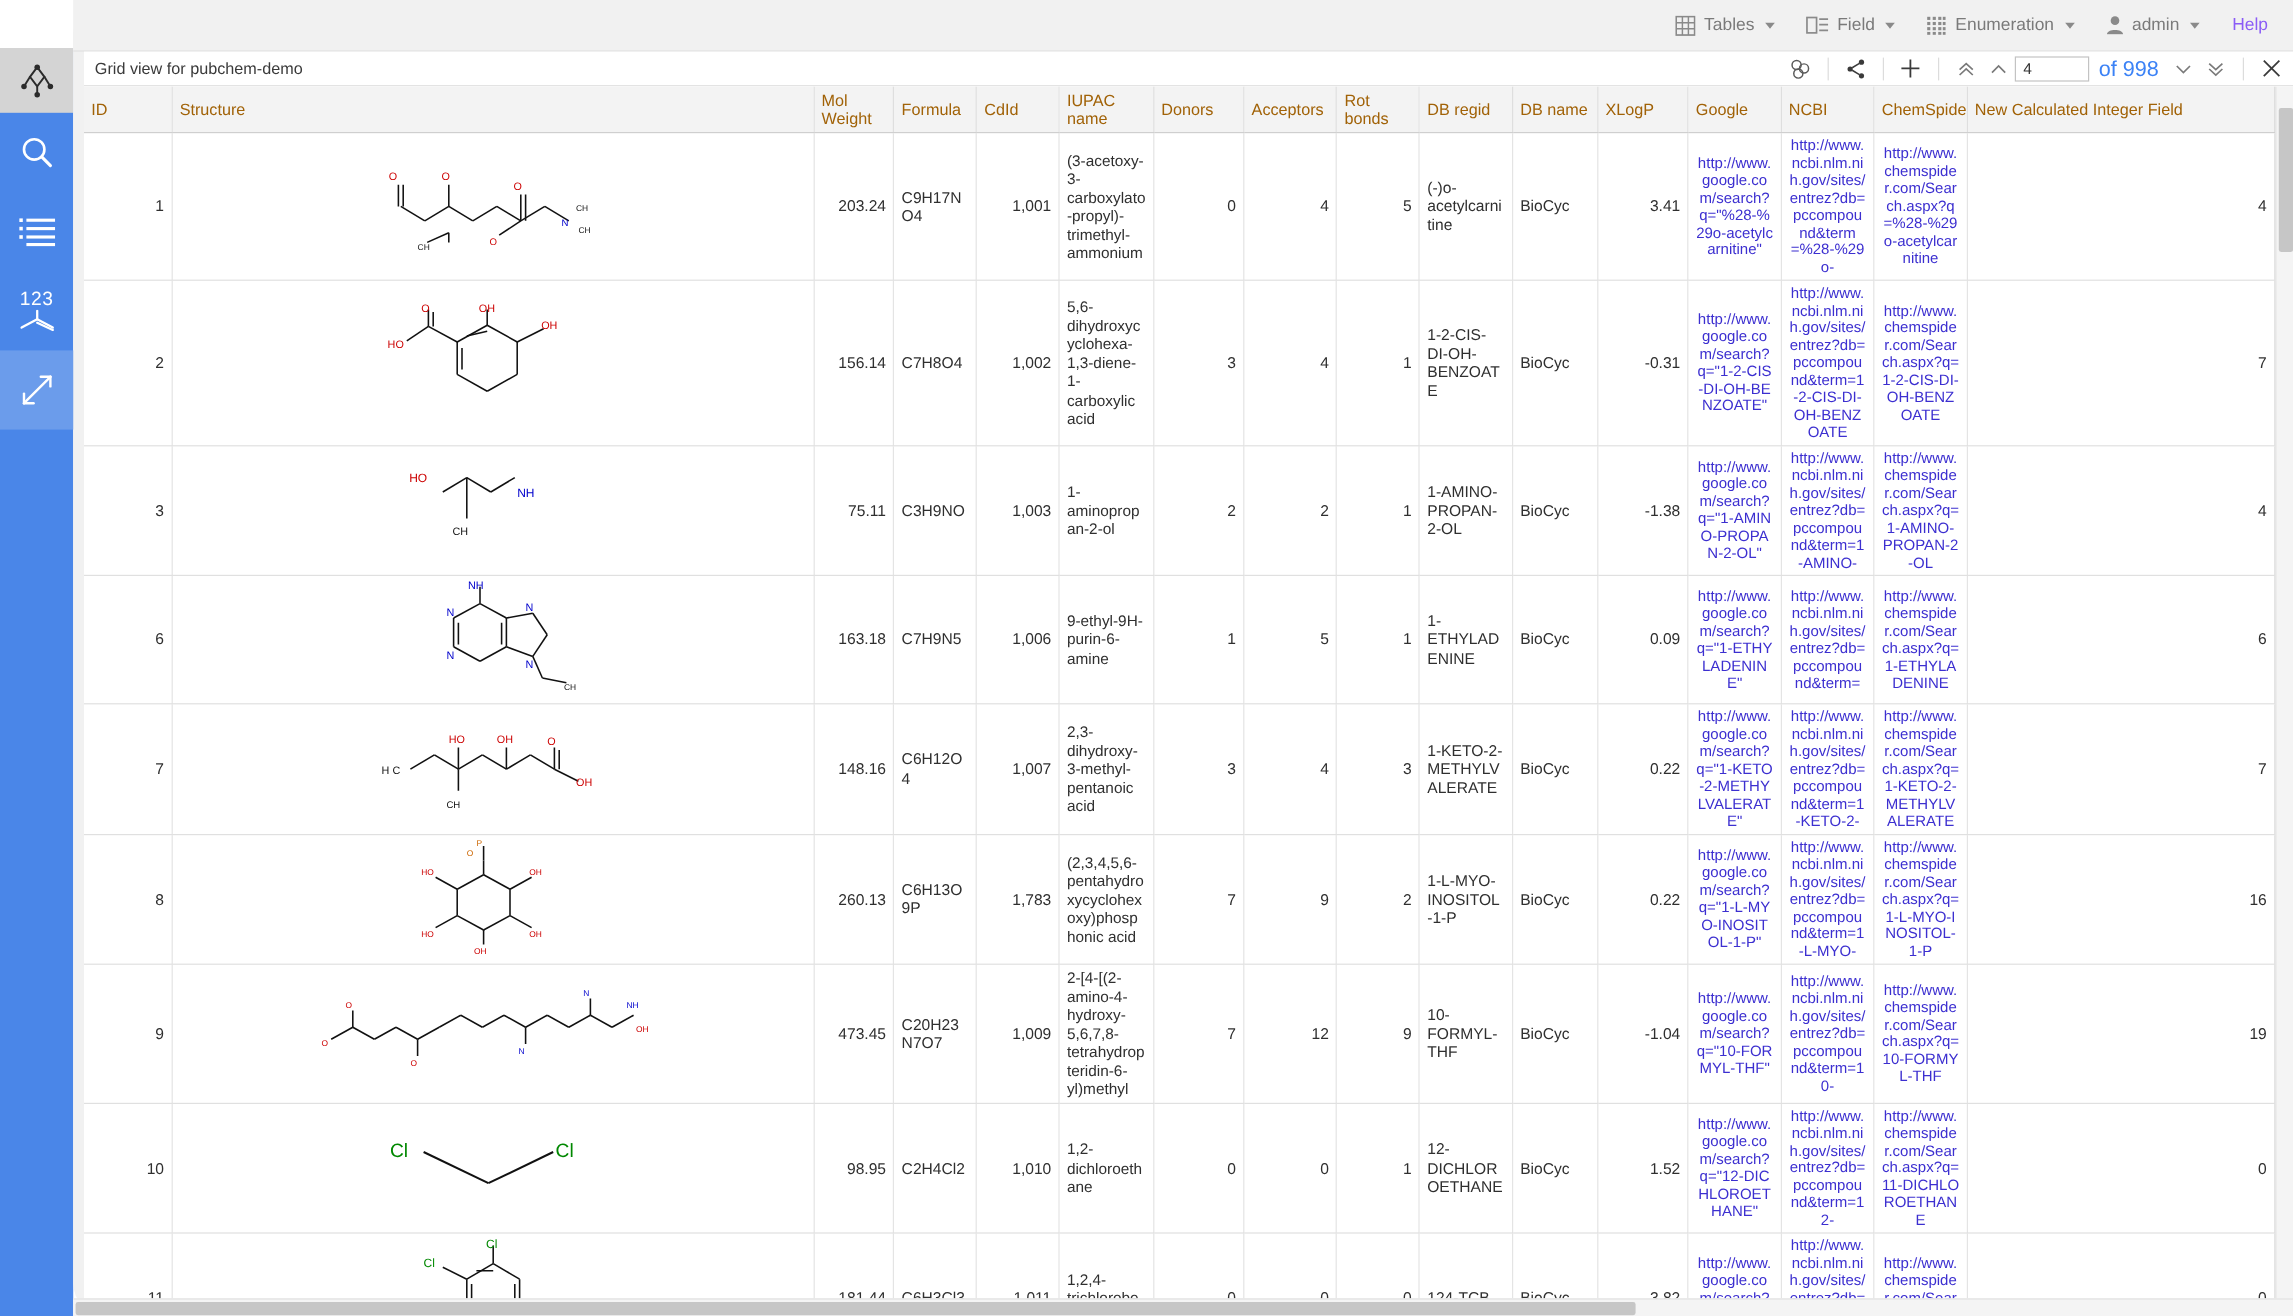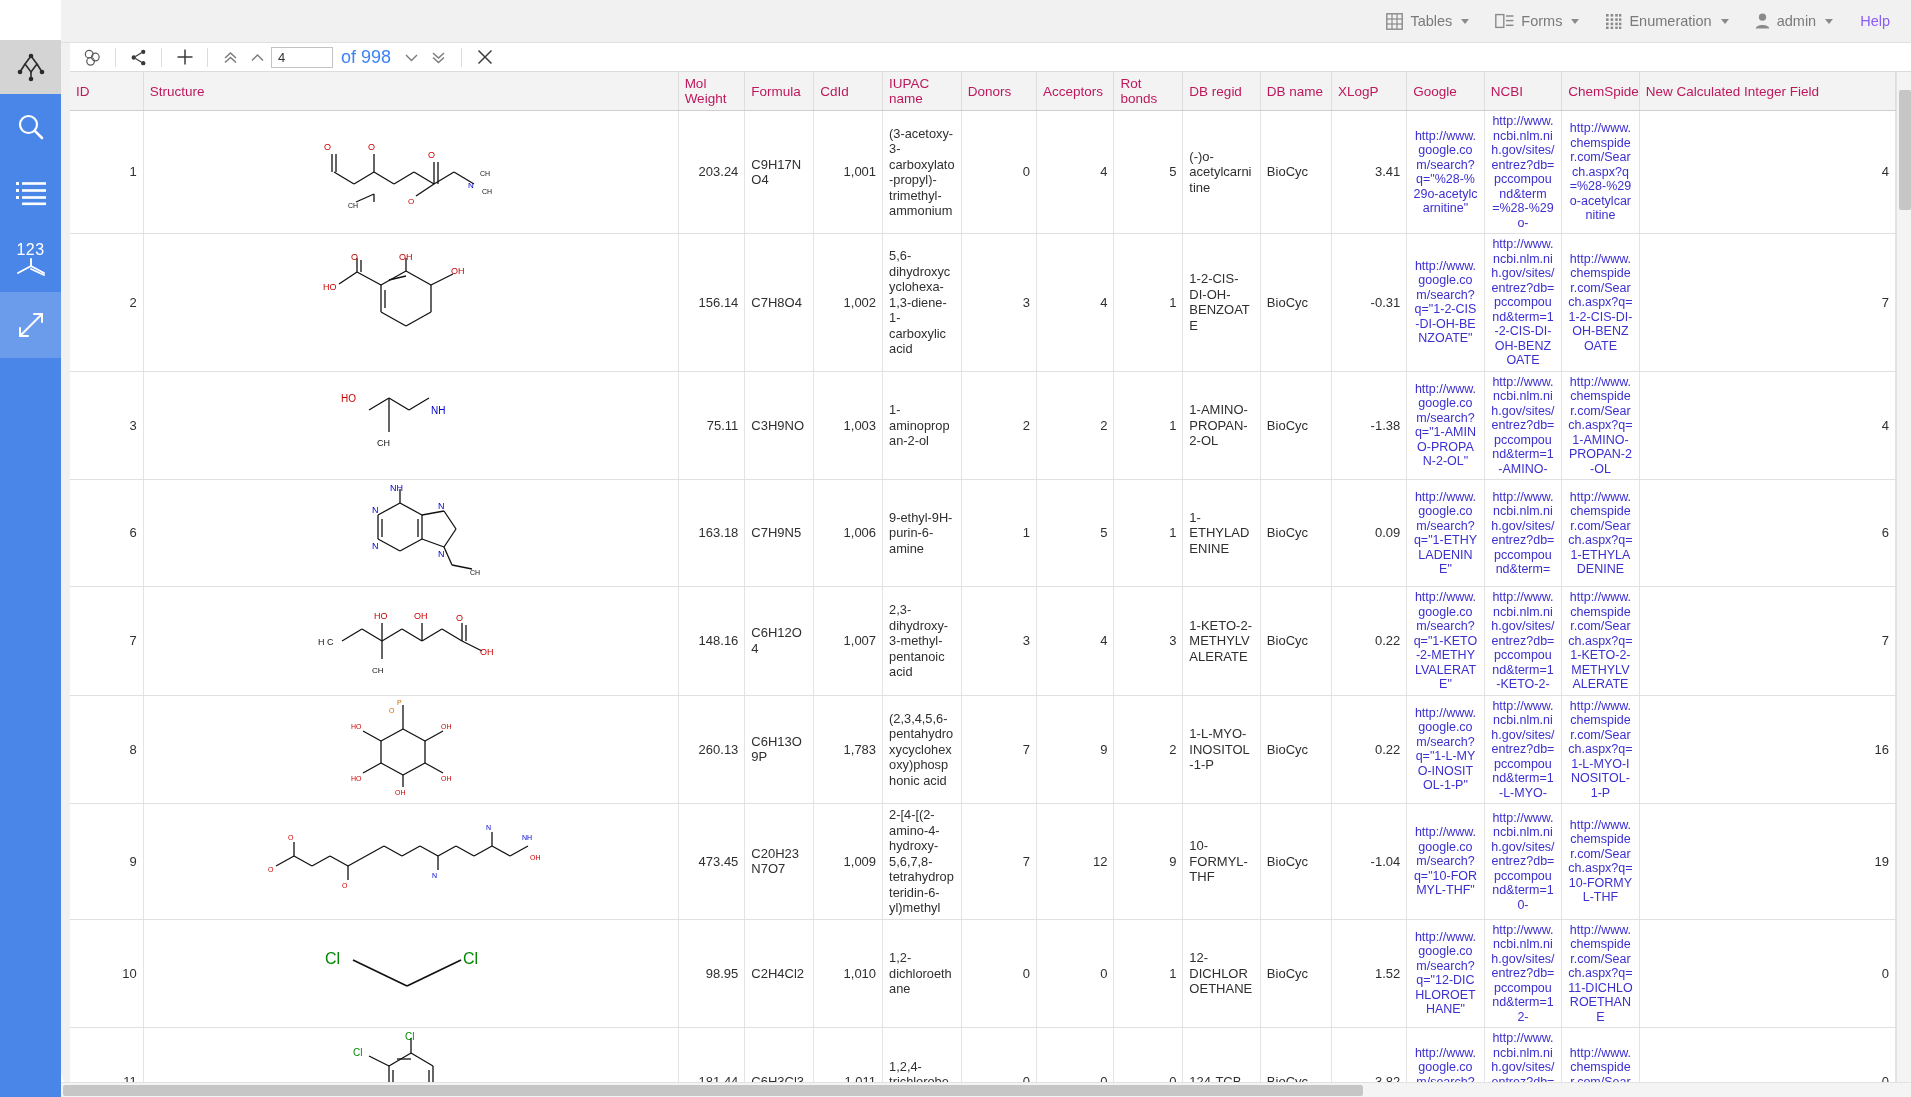--- a/index.html
+++ b/index.html
@@ -86,21 +86,21 @@
     flex: 1; overflow: hidden; position: relative;
     background:#fff; margin-left: 9px;
     display:flex;
   }
   #tablescroll { flex:1; overflow:hidden; position:relative; }
   table.grid { border-collapse: collapse; table-layout: fixed; width: 1826px; }
   table.grid th {
     background: #f3f3f3;
     border-right: 1px solid #dedede;
     border-bottom: 1px solid #cfcfcf;
-    font-size: 13.5px; font-weight: normal; color: #be185d;
+    font-size: 13.5px; font-weight: normal; color: #a16207;
     text-align: left; vertical-align: middle;
     padding: 4px 6px; height: 31px;
     white-space: normal; word-break: break-word; line-height: 15px;
     overflow: hidden;
   }
   table.grid td {
     border-right: 1px solid #e4e4e4;
     border-bottom: 1px solid #e0e0e0;
     font-size: 13px; color: #2f2f2f;
     vertical-align: middle;
@@ -237,21 +237,21 @@
         <span class="caret"></span>
       </div>
 
       <div class="menu-btn">
         <svg width="19" height="16" viewBox="0 0 19 16">
           <rect x="0.8" y="1.6" width="8" height="12.8" fill="none" stroke="#8a8a8a" stroke-width="1.4"></rect>
           <line x1="11" y1="3" x2="18.4" y2="3" stroke="#8a8a8a" stroke-width="1.5"></line>
           <line x1="11" y1="7.6" x2="18.4" y2="7.6" stroke="#8a8a8a" stroke-width="1.5"></line>
           <line x1="11" y1="12.3" x2="18.4" y2="12.3" stroke="#8a8a8a" stroke-width="1.5"></line>
         </svg>
-        <span>Forms</span>
+        <span>Field</span>
         <span class="caret"></span>
       </div>
 
       <div class="menu-btn">
         <svg width="17" height="17" viewBox="0 0 17 17">
           <g fill="#8a8a8a">
             <rect x="1" y="1" width="2.6" height="2.6"></rect>
               <rect x="5.6" y="1" width="2.6" height="2.6"></rect>
               <rect x="10.2" y="1" width="2.6" height="2.6"></rect>
               <rect x="14" y="1" width="2.3" height="2.6"></rect>
@@ -279,20 +279,21 @@
           <path d="M0.8 15.5 C0.8 10.8 14.2 10.8 14.2 15.5 Z" fill="#8a8a8a"></path>
         </svg>
         <span>admin</span>
         <span class="caret"></span>
       </div>
 
       <div class="help-link">Help</div>
     </div>
 
     <div id="gridbar">
+      <span id="gridtitle">Grid view for pubchem-demo</span>
 
       <div class="tb-icon">
         <svg width="19" height="19" viewBox="0 0 20 20">
           <g stroke="#5a5a5a" stroke-width="1.3" fill="none">
             <circle cx="6.5" cy="6.5" r="4"></circle>
             <circle cx="13" cy="9.5" r="4"></circle>
             <circle cx="8" cy="14" r="4"></circle>
           </g>
         </svg>
       </div>

